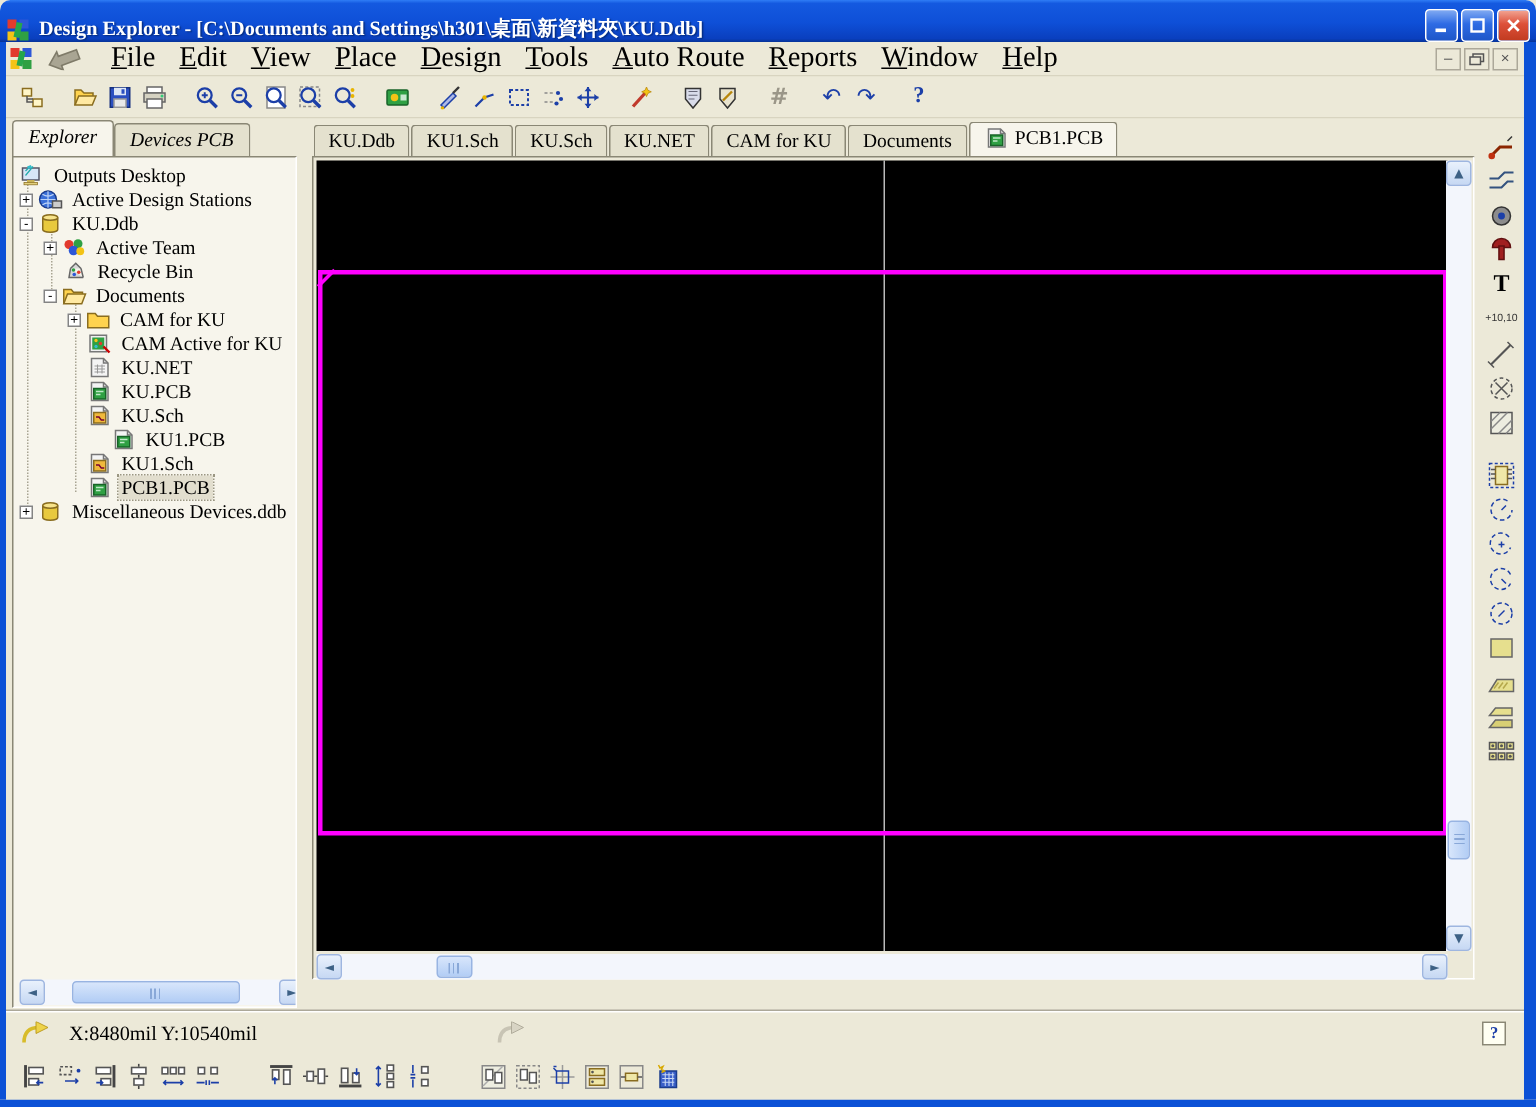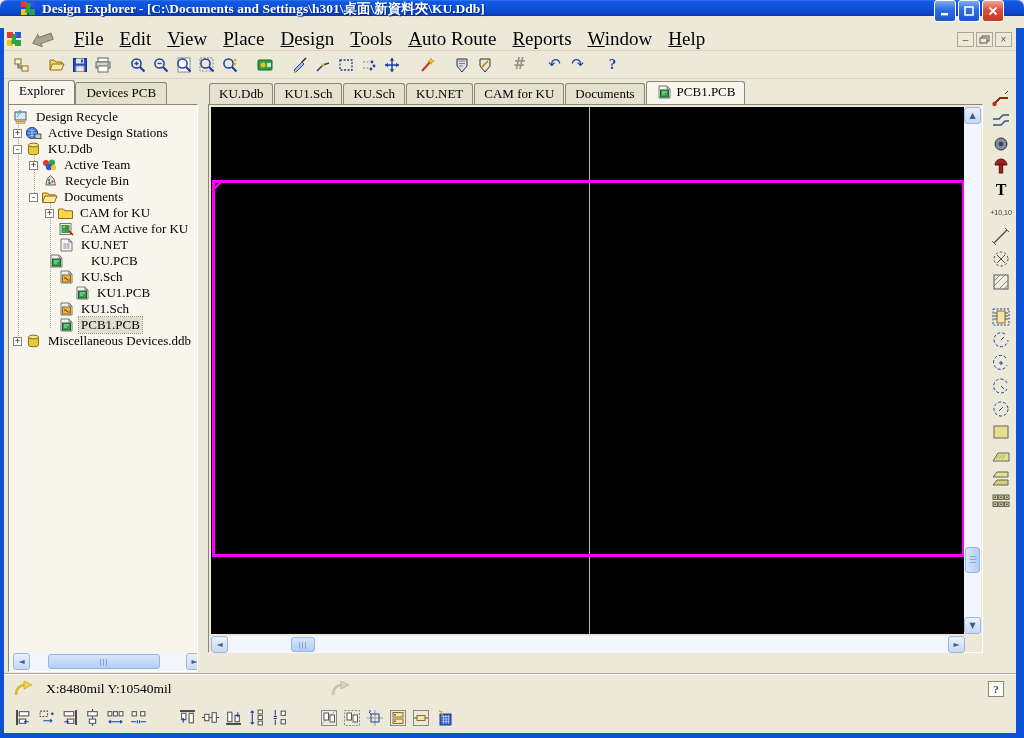--- a/index.html
+++ b/index.html
@@ -1,22 +1,22 @@
 <!DOCTYPE html>
 <html><head>
 <meta charset="utf-8">
 <style>
   *{margin:0;padding:0;box-sizing:border-box;}
   body{background:#555;font-family:"Liberation Serif",serif;-webkit-font-smoothing:antialiased;}
   #window{position:relative;width:1024px;height:738px;background:#ECE9D8;overflow:hidden;}
 
   
-  .titlebar{position:absolute;left:0;top:0;width:1024px;height:16px;
+  .titlebar{position:absolute;left:0;top:0;width:1024px;height:28px;
     background:linear-gradient(180deg,#2F7DF6 0%,#1459E0 8%,#0E4FD7 55%,#0A3FBE 92%,#063398 100%);
-    border-radius:7px 7px 0 0;display:flex;align-items:flex-start;padding:0 20px;}
+    border-radius:7px 7px 0 0;display:flex;align-items:flex-end;padding:0 4px;}
   .titletext{color:#fff;font-weight:bold;font-size:13.5px;margin-left:6px;white-space:nowrap;
     text-shadow:1px 1px 1px #052C7E;flex:1;overflow:hidden;}
   .winbtn{width:22px;height:22px;border-radius:3px;margin-left:2px;border:1px solid #fff;
     display:flex;align-items:center;justify-content:center;color:#fff;font-size:12px;line-height:1;
     font-family:"Liberation Sans",sans-serif;font-weight:bold;
     background:linear-gradient(180deg,#7FA9F2 0%,#2E6BE4 45%,#1E56C8 100%);}
   .winbtn.close{background:linear-gradient(180deg,#F2A492 0%,#DD5039 45%,#C13B20 100%);}
   .borderL{position:absolute;left:0;top:28px;width:4px;height:705px;background:#0C51D6;}
   .borderR{position:absolute;left:1016px;top:28px;width:8px;height:705px;background:#0C51D6;}
   .borderB{position:absolute;left:0;top:733px;width:1024px;height:5px;background:#0C51D6;}
@@ -31,21 +31,21 @@
   .toolbar{position:absolute;left:4px;top:51px;width:1012px;height:28px;background:#ECE9D8;
     display:flex;align-items:center;padding-left:6px;border-bottom:1px solid #D8D4C0;}
   .tbtn{width:23px;height:23px;display:flex;align-items:center;justify-content:center;border:1px solid transparent;}
   .gap{width:12px;}
   .glyphic{font-family:"DejaVu Sans",sans-serif;font-size:15px;color:#1C3FA8;line-height:1;}
 
   
   .lpanel{position:absolute;left:4px;top:79px;width:201px;height:595px;background:#ECE9D8;}
   .ptabs{position:absolute;left:4px;top:1px;display:flex;}
   .ptab{border:1px solid #8A8775;border-bottom:none;border-radius:3px 3px 0 0;padding:2px 10px 3px;
-    font-size:13px;background:#E4E1CE;position:relative;top:2px;}
+    font-size:13px;background:#E4E1CE;position:relative;top:2px;font-style:italic;}
   .ptab.active{background:#F7F5EC;top:0;padding-bottom:5px;z-index:2;}
   .treebox{position:absolute;left:4px;top:25px;width:190px;height:568px;background:#F7F5EC;
     border:1px solid;border-color:#8A8775 #FFF #FFF #8A8775;overflow:hidden;}
   .trow{position:absolute;left:0;height:16px;display:flex;align-items:center;font-size:13px;white-space:nowrap;}
   .tgl{width:9px;height:9px;border:1px solid #848484;background:#fff;display:inline-flex;align-items:center;
     justify-content:center;font:9px "Liberation Sans",sans-serif;line-height:7px;margin-right:3px;flex:none;}
   .ticon{width:17px;height:14px;margin-right:4px;flex:none;}
   .tlabel{padding:0 2px;}
   .trow.sel .tlabel{background:#E2DECE;outline:1px dotted #9A9682;}
   .dotline{position:absolute;border-left:1px dotted #A8A492;width:0;}
@@ -596,21 +596,21 @@
     <div class="treebox">
       <div class="dotline" style="left:9px;top:16px;height:223px;"></div>
       <div class="dotline" style="left:25px;top:48px;height:48px;"></div>
       <div class="dotline" style="left:41px;top:96px;height:127px;"></div>
       <div class="trow" style="top:4px;left:4px;">
         <span class="ticon">
             <svg width="17" height="14">
               <use href="#s-desktop"></use>
             </svg>
           </span>
-        <span class="tlabel">Design Recycle</span>
+        <span class="tlabel">Outputs Desktop</span>
       </div>
       <div class="trow" style="top:20px;left:4px;">
         <span class="tgl">+</span>
         <span class="ticon">
             <svg width="17" height="14">
               <use href="#s-station"></use>
             </svg>
           </span>
         <span class="tlabel">Active Design Stations</span>
       </div>
@@ -667,21 +667,21 @@
         <span class="tlabel">CAM Active for KU</span>
       </div>
       <div class="trow" style="top:132px;left:49px;">
         <span class="ticon">
             <svg width="17" height="14">
               <use href="#s-docN"></use>
             </svg>
           </span>
         <span class="tlabel">KU.NET</span>
       </div>
-      <div class="trow" style="top:148px;left:39px;gap:20px;">
+      <div class="trow" style="top:148px;left:49px;">
         <span class="ticon">
             <svg width="17" height="14">
               <use href="#s-docP"></use>
             </svg>
           </span>
         <span class="tlabel">KU.PCB</span>
       </div>
       <div class="trow" style="top:164px;left:49px;">
         <span class="ticon">
             <svg width="17" height="14">

